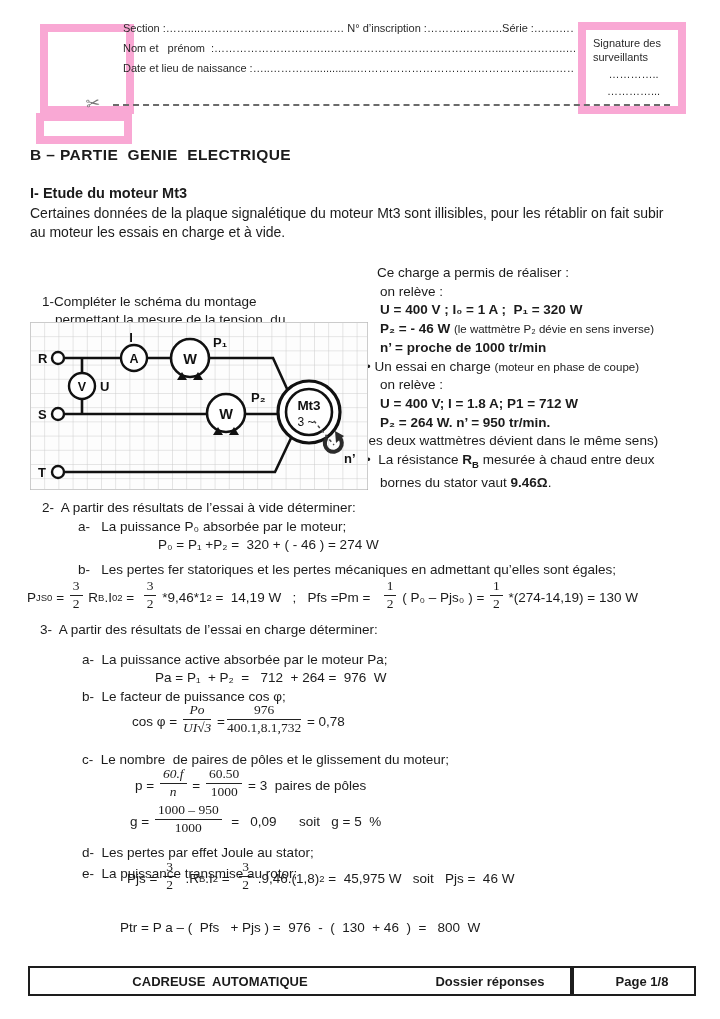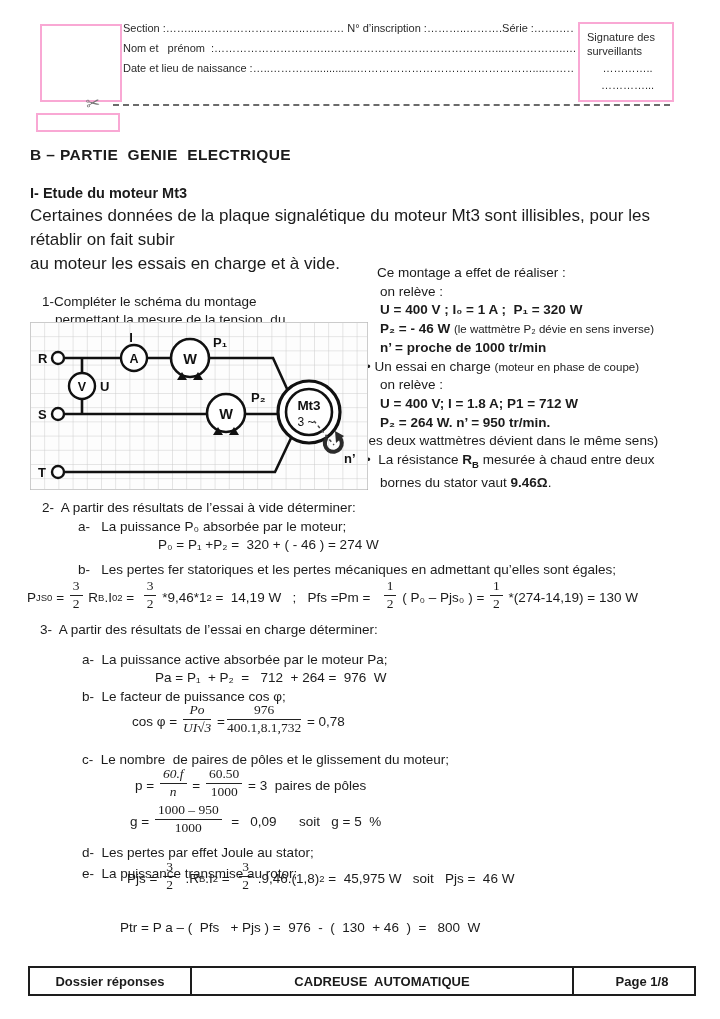--- a/index.html
+++ b/index.html
@@ -1,27 +1,27 @@
 <!DOCTYPE html>
 <html><head>
 <meta charset="utf-8">
 <style>
   html,body{margin:0;padding:0;background:#e8e8e8;}
   .page{position:relative;width:720px;height:1019px;background:#ffffff;overflow:hidden;
         font-family:"Liberation Sans","DejaVu Sans",sans-serif;color:#1b1b1b;}
   .abs{position:absolute;}
-  .bx{border:2px solid #f9a8d4;background:#fff;}
+  .bx{border:8px solid #f9a8d4;background:#fff;}
   .hdr-line{white-space:pre;font-size:11px;color:#2a2a2a;height:20px;overflow:hidden;}
   .sig{font-size:11px;line-height:14px;padding:6px 4px 0 7px;color:#2a2a2a;}
   .sig .dots{text-align:center;margin-top:3px;}
   .cutline{border-top:2.2px dashed #6b6b6b;}
   .scis{font-size:17px;color:#777;transform:rotate(-8deg);}
   .title{font-size:15.5px;font-weight:bold;letter-spacing:0.4px;white-space:pre;}
   .h2{font-size:14.5px;font-weight:bold;white-space:pre;}
-  .body-txt{font-size:17px;line-height:24px;white-space:pre-line;}
+  .body-txt{font-size:14px;line-height:19px;white-space:pre-line;}
   .item1{font-size:13.5px;line-height:18px;white-space:pre-line;padding-left:13px;text-indent:-13px;margin-top:48px;}
   .mcol{font-size:13.5px;line-height:18.7px;}
   .mcol .ln{white-space:pre;}
   .ind1{padding-left:11px;}
   .ind2{padding-left:14px;}
   .neg{margin-left:-5px;}
   .q{font-size:13.5px;white-space:pre;}
   .formula{font-size:13.5px;white-space:pre;}
   .b{font-weight:bold;}
   .sm{font-size:11.5px;}
@@ -67,21 +67,21 @@
   <div class="abs title" style="left:30px;top:146px;">B – PARTIE  GENIE  ELECTRIQUE</div>
   <div class="abs h2" style="left:30px;top:185px;">I- Etude du moteur Mt3</div>
   <div class="abs body-txt" style="left:30px;top:204px;width:668px;">Certaines données de la plaque signalétique du moteur Mt3 sont illisibles, pour les rétablir on fait subir
 au moteur les essais en charge et à vide.</div>
   <div class="abs item1" style="left:42px;top:245px;width:330px;">1-Compléter le schéma du montage
 permettant la mesure de la tension, du
 courant et de la puissance absorbée  par
 la méthode de deux wattmètres.</div>
 
   <div class="abs mcol" style="left:366px;top:264px;width:352px;">
-    <div class="ln ind1"><span>Ce montage a effet de réaliser :</span></div>
+    <div class="ln ind1"><span>Ce charge a permis de réaliser :</span></div>
     <div class="ln ind2"><span>on relève :</span></div>
     <div class="ln ind2"><span class="b">U = 400 V ; I₀ = 1 A ;  P₁ = 320 W</span></div>
     <div class="ln ind2"><span class="b">P₂ = - 46 W </span><span class="sm">(le wattmètre P₂ dévie en sens inverse)</span></div>
     <div class="ln ind2"><span class="b">n’ = proche de 1000 tr/min</span></div>
     <div class="ln"><span>• Un essai en charge </span><span class="sm">(moteur en phase de coupe)</span></div>
     <div class="ln ind2"><span>on relève :</span></div>
     <div class="ln ind2"><span class="b">U = 400 V; I = 1.8 A; P1 = 712 W</span></div>
     <div class="ln ind2"><span class="b">P₂ = 264 W. n’ = 950 tr/min.</span></div>
     <div class="ln neg"><span>(les deux wattmètres dévient dans le même sens)</span></div>
     <div class="ln"><span>•  La résistance </span><span class="b">R</span><span class="b sub">B</span><span> mesurée à chaud entre deux</span></div>
@@ -154,18 +154,18 @@
   <div class="abs formula" style="left:132px;top:699px;height:44px;display:flex;align-items:center;"><span>cos φ = </span><span class="frac it"><span class="fn">Po</span><span class="fd">UI√3</span></span><span> =</span><span class="frac"><span class="fn">976</span><span class="fd">400.1,8.1,732</span></span><span> = 0,78</span></div>
   <div class="abs q" style="left:82px;top:752px;">c-  Le nombre  de paires de pôles et le glissement du moteur;</div>
   <div class="abs formula" style="left:135px;top:764px;height:42px;display:flex;align-items:center;"><span>p = </span><span class="frac it"><span class="fn">60.f</span><span class="fd">n</span></span><span> = </span><span class="frac"><span class="fn">60.50</span><span class="fd">1000</span></span><span> = 3  paires de pôles</span></div>
   <div class="abs formula" style="left:130px;top:800px;height:42px;display:flex;align-items:center;"><span>g = </span><span class="frac"><span class="fn">1000 – 950</span><span class="fd">1000</span></span><span>  =   0,09      soit   g = 5  %</span></div>
   <div class="abs q" style="left:82px;top:845px;">d-  Les pertes par effet Joule au stator;</div>
   <div class="abs formula" style="left:127px;top:857px;height:42px;display:flex;align-items:center;"><span>Pjs = </span><span class="frac"><span class="fn">3</span><span class="fd">2</span></span><span>  .R</span><span class="sub">B</span><span>.I</span><span class="sup">2</span><span> =  </span><span class="frac"><span class="fn">3</span><span class="fd">2</span></span><span> .9,46.(1,8)</span><span class="sup">2</span><span> =  45,975 W   soit   Pjs =  46 W</span></div>
   <div class="abs q" style="left:82px;top:866px;">e-  La puissance transmise au rotor;</div>
   <div class="abs formula" style="left:120px;top:920px;"><span>Ptr = P a – (  Pfs   + Pjs ) =  976  -  (  130  + 46  )  =   800  W</span></div>
 
   <div class="abs footer" style="left:28px;top:966px;width:664px;">
+    <div class="fcell fc-c">CADREUSE  AUTOMATIQUE</div>
     <div class="fcell fc-l">Dossier réponses</div>
-    <div class="fcell fc-c">CADREUSE  AUTOMATIQUE</div>
     <div class="fcell fc-r">Page 1/8</div>
   </div>
 
 </div>
 
 </body></html>

